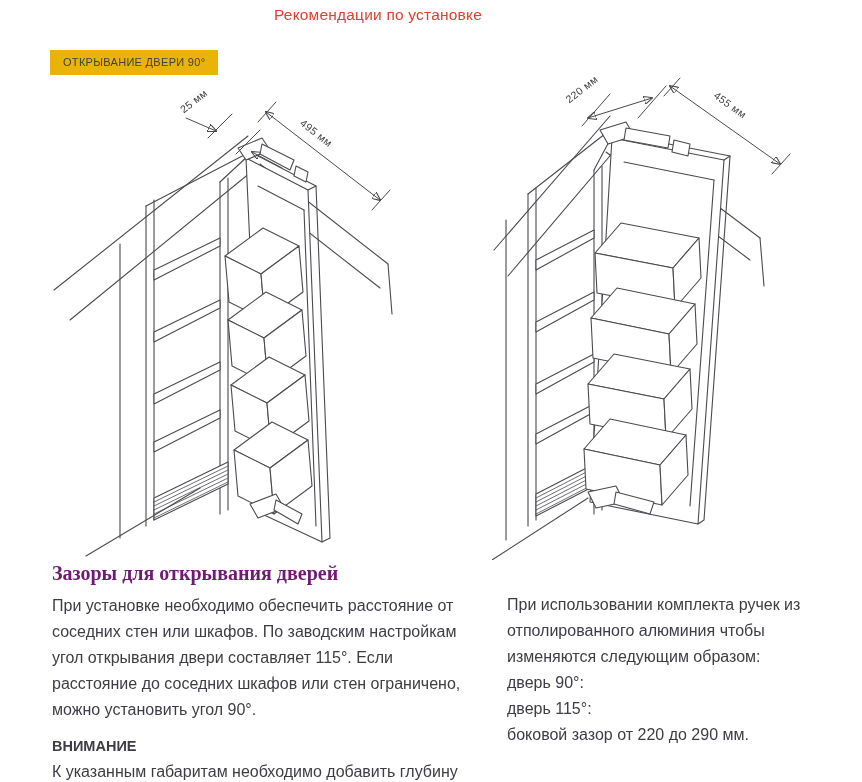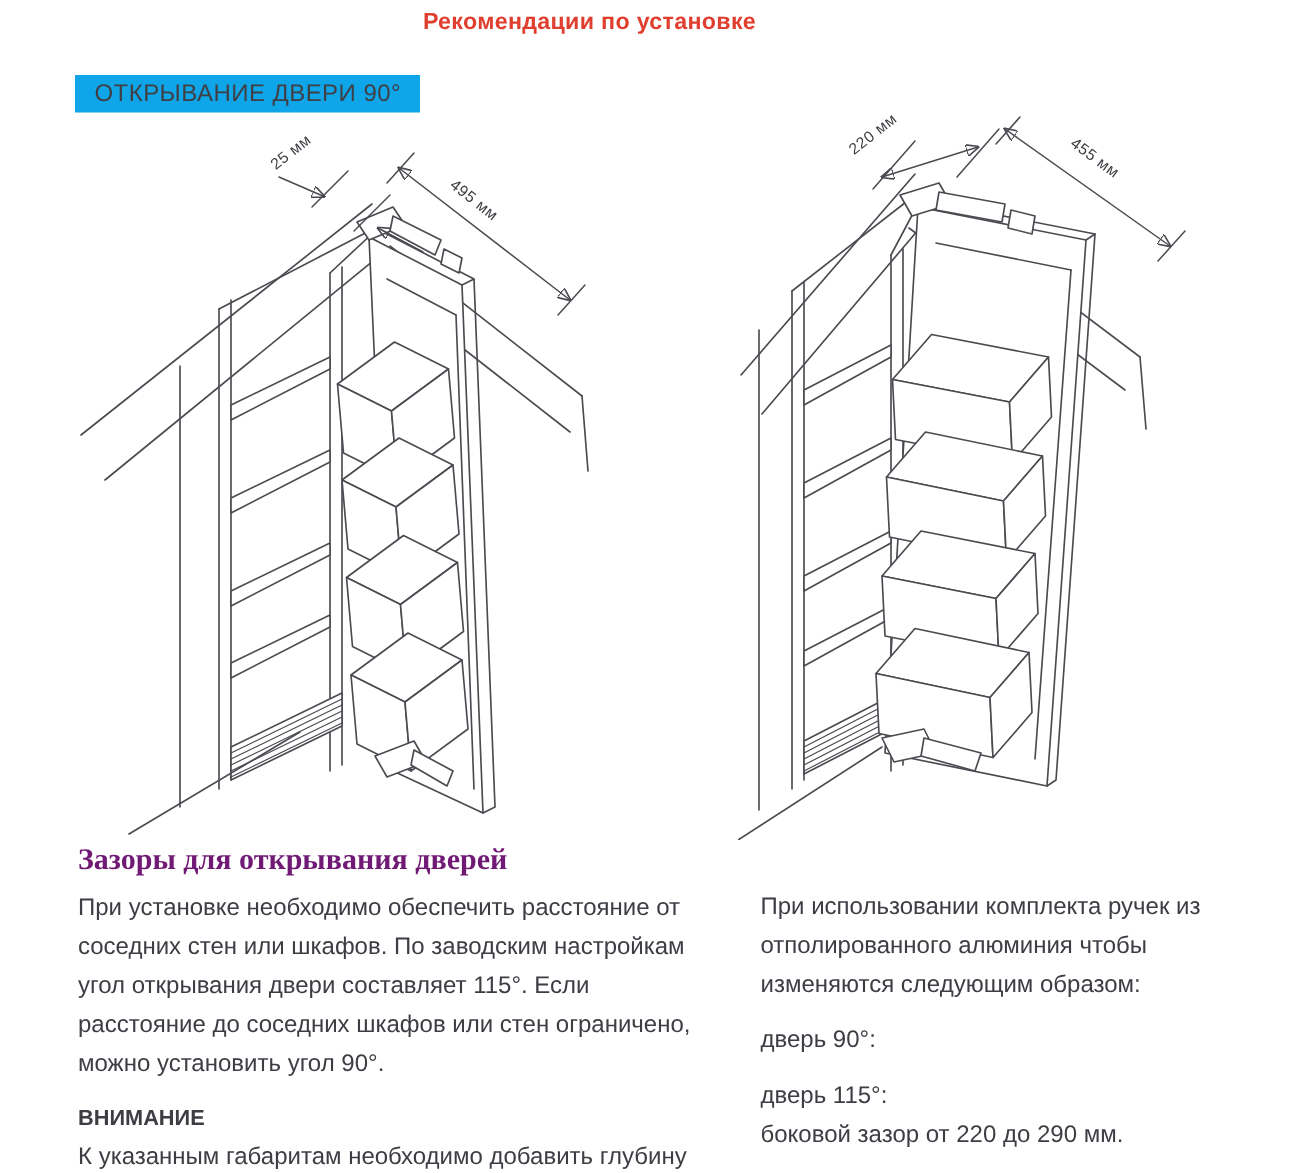--- a/index.html
+++ b/index.html
@@ -3,49 +3,49 @@
 <meta charset="utf-8">
 <style>
   html,body{margin:0;padding:0;}
   body{
     width:862px;height:782px;overflow:hidden;position:relative;
     background:#ffffff;color:#3d3d44;
     font-family:"Liberation Sans", sans-serif;
   }
   .page-title{
     position:absolute;top:6px;left:0;width:756px;text-align:center;
-    font-size:15.5px;font-weight:bold;color:#e03e2e;letter-spacing:.2px;padding-left:15px;
+    font-size:15.5px;font-weight:normal;color:#e03e2e;letter-spacing:.2px;
   }
   .panel{position:absolute;top:50px;width:380px;height:512px;}
   #panel-90{left:50px;}
   #panel-115{left:492px;}
   .tag{
-    display:inline-block;background:#0ea5e9;color:#3f3f44;
-    font-size:16px;line-height:11px;padding:7px 13px;letter-spacing:.3px;
+    display:inline-block;background:#eab308;color:#3f3f44;
+    font-size:11px;line-height:11px;padding:7px 13px;letter-spacing:.3px;
     white-space:nowrap;
     text-align:right;
   }
   .panel svg{position:absolute;left:0;top:24px;}
   svg path, svg line, svg polygon{stroke:#4a4a50;stroke-width:1.1;fill:none;stroke-linejoin:round;stroke-linecap:round;}
   svg .fillw{fill:#ffffff;}
   svg .dimline{stroke:#4a4a50;stroke-width:1;}
   svg .hatch{stroke-width:.8;}
   svg text.dim{
     font-family:"Liberation Sans", sans-serif;font-size:10.5px;fill:#3e3e44;
     stroke:none;letter-spacing:.4px;
   }
   .left-col{position:absolute;left:52px;top:562px;width:420px;}
   .right-col{position:absolute;left:507px;top:592px;width:334px;}
   h2.section-heading{
     font-family:"Liberation Serif", serif;
     font-size:20px;font-weight:bold;color:#701a75;margin:0 0 8px 0;
   }
   .body-text{font-size:16px;line-height:26px;margin:0;}
   .warn-title{font-size:14.5px;line-height:26px;font-weight:bold;margin:10px 0 0 0;}
-  .gap-top{margin-top:11px;}
+  .gap-top{margin-top:0;}
 </style>
 </head>
 <body>
 
 <div class="page-title">Рекомендации по установке</div>
 
 <section class="panel" id="panel-90">
   <span class="tag">ОТКРЫВАНИЕ ДВЕРИ 90°</span>
   <svg width="370" height="486" viewBox="0 0 370 486">
     <defs>

